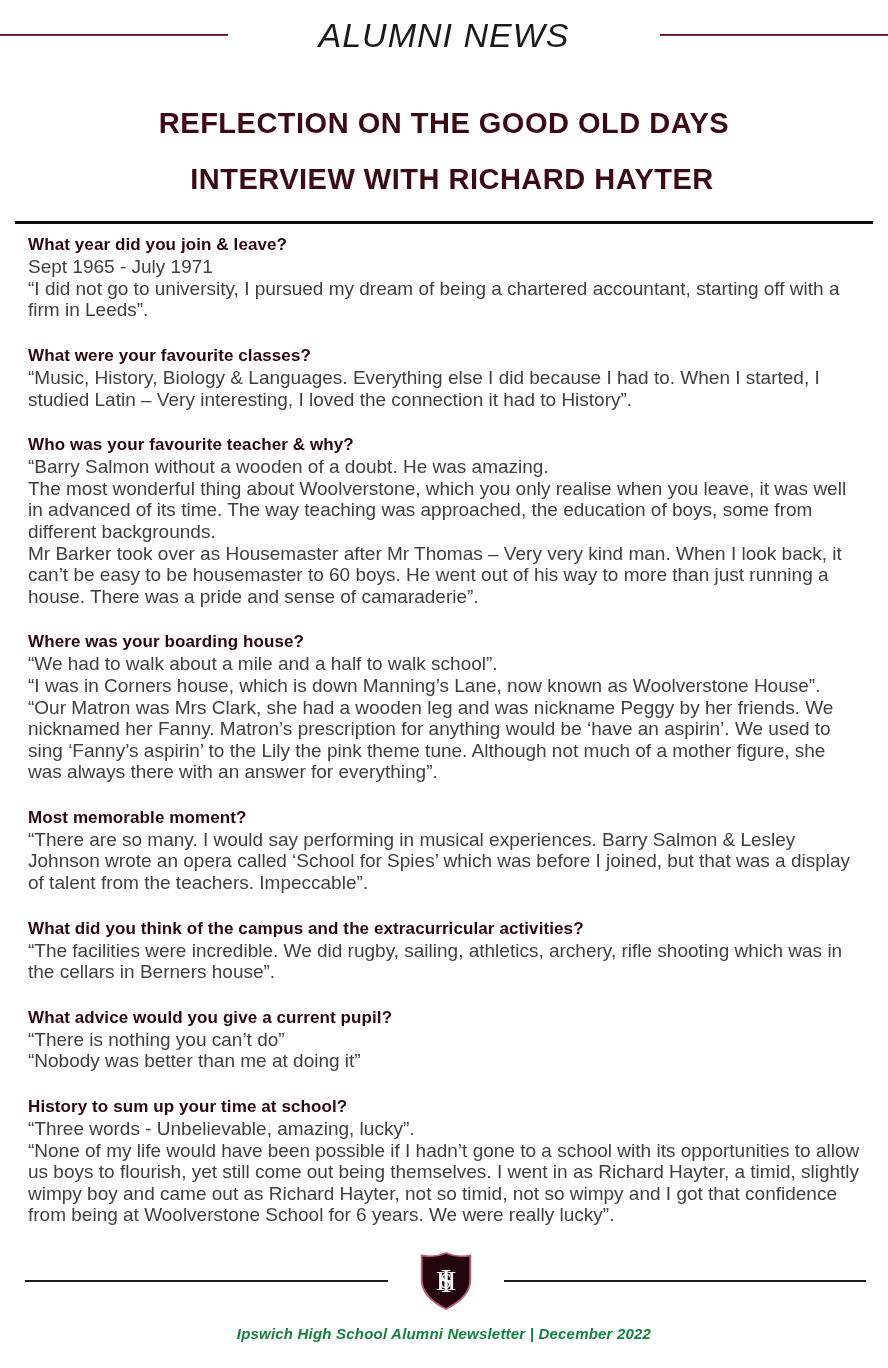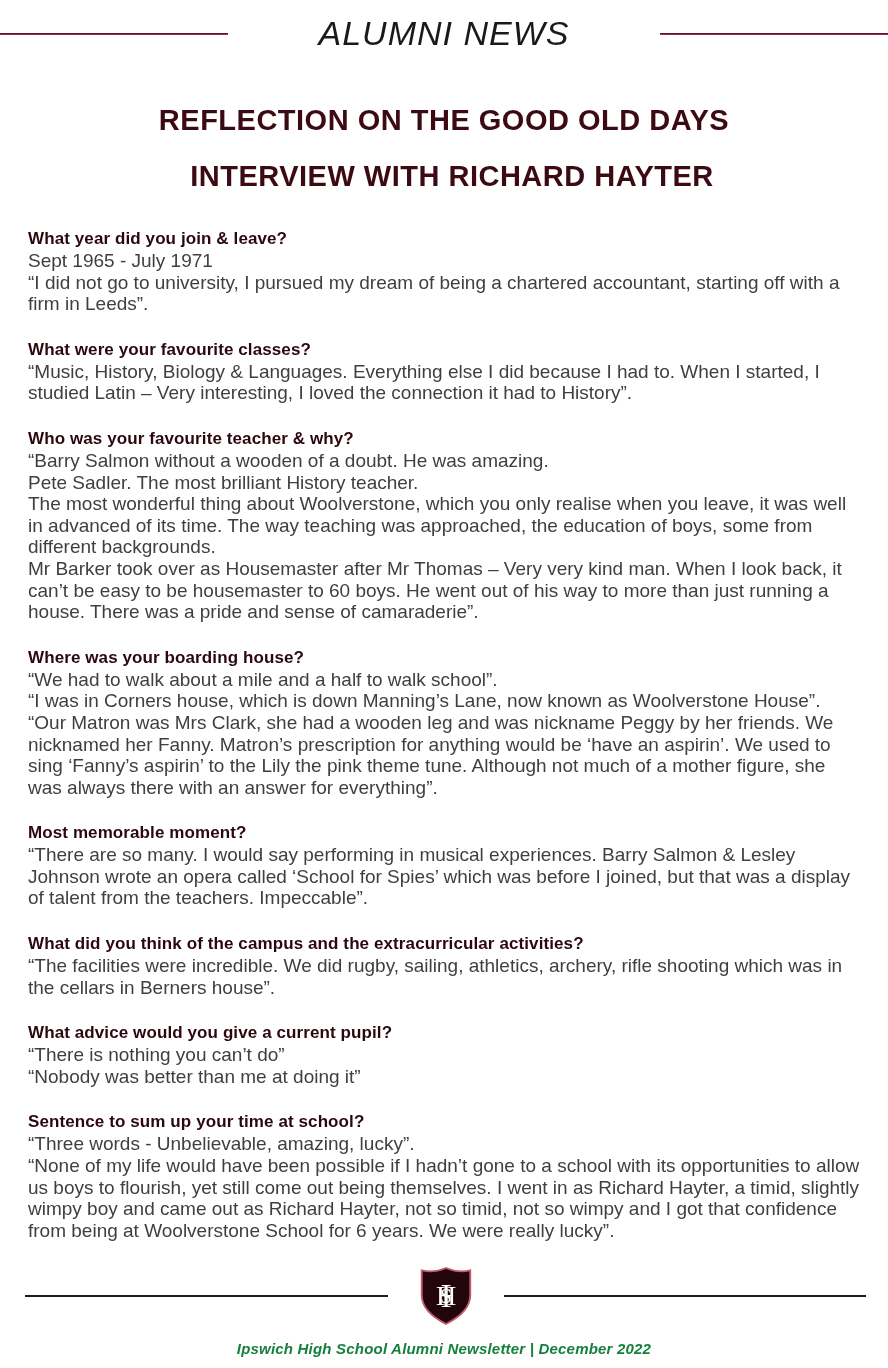--- a/index.html
+++ b/index.html
@@ -99,21 +99,20 @@
         <p class="answer">Sept 1965 - July 1971</p>
         <p class="answer">“I did not go to university, I pursued my dream of being a chartered accountant, starting off with a firm in Leeds”.</p>
       </section>
       <section class="qa-section">
         <h3 class="question">What were your favourite classes?</h3>
         <p class="answer">“Music, History, Biology &amp; Languages. Everything else I did because I had to. When I started, I studied Latin – Very interesting, I loved the connection it had to History”.</p>
       </section>
       <section class="qa-section">
         <h3 class="question">Who was your favourite teacher &amp; why?</h3>
         <p class="answer">“Barry Salmon without a wooden of a doubt. He was amazing.</p>
-        <p class="answer">Pete Sadler. The most brilliant History teacher.</p>
         <p class="answer">The most wonderful thing about Woolverstone, which you only realise when you leave, it was well in advanced of its time. The way teaching was approached, the education of boys, some from different backgrounds.</p>
         <p class="answer">Mr Barker took over as Housemaster after Mr Thomas – Very very kind man. When I look back, it can’t be easy to be housemaster to 60 boys. He went out of his way to more than just running a house. There was a pride and sense of camaraderie”.</p>
       </section>
       <section class="qa-section">
         <h3 class="question">Where was your boarding house?</h3>
         <p class="answer">“We had to walk about a mile and a half to walk school”.</p>
         <p class="answer">“I was in Corners house, which is down Manning’s Lane, now known as Woolverstone House”.</p>
         <p class="answer">“Our Matron was Mrs Clark, she had a wooden leg and was nickname Peggy by her friends. We nicknamed her Fanny. Matron’s prescription for anything would be ‘have an aspirin’. We used to sing ‘Fanny’s aspirin’ to the Lily the pink theme tune. Although not much of a mother figure, she was always there with an answer for everything”.</p>
       </section>
       <section class="qa-section">
@@ -123,21 +122,21 @@
       <section class="qa-section">
         <h3 class="question">What did you think of the campus and the extracurricular activities?</h3>
         <p class="answer">“The facilities were incredible. We did rugby, sailing, athletics, archery, rifle shooting which was in the cellars in Berners house”.</p>
       </section>
       <section class="qa-section">
         <h3 class="question">What advice would you give a current pupil?</h3>
         <p class="answer">“There is nothing you can’t do”</p>
         <p class="answer">“Nobody was better than me at doing it”</p>
       </section>
       <section class="qa-section">
-        <h3 class="question">Sentence to sum up your time at school?</h3>
+        <h3 class="question">History to sum up your time at school?</h3>
         <p class="answer">“Three words - Unbelievable, amazing, lucky”.</p>
         <p class="answer">“None of my life would have been possible if I hadn’t gone to a school with its opportunities to allow us boys to flourish, yet still come out being themselves. I went in as Richard Hayter, a timid, slightly wimpy boy and came out as Richard Hayter, not so timid, not so wimpy and I got that confidence from being at Woolverstone School for 6 years. We were really lucky”.</p>
       </section>
     </main>
 
   <footer class="footer">
     <div class="crest-row">
       <span class="thin-rule left"></span>
       <svg class="crest" viewBox="0 0 60 64" width="56" height="62" aria-hidden="true">
         <path d="M30 2 C22 5.5 12 6.5 4 4.5 L4 31 C4 46 16 55 30 62 C44 55 56 46 56 31 L56 4.5 C48 6.5 38 5.5 30 2 Z" fill="var(--crest-fill)" stroke="var(--crest-stroke)" stroke-width="2"></path>

